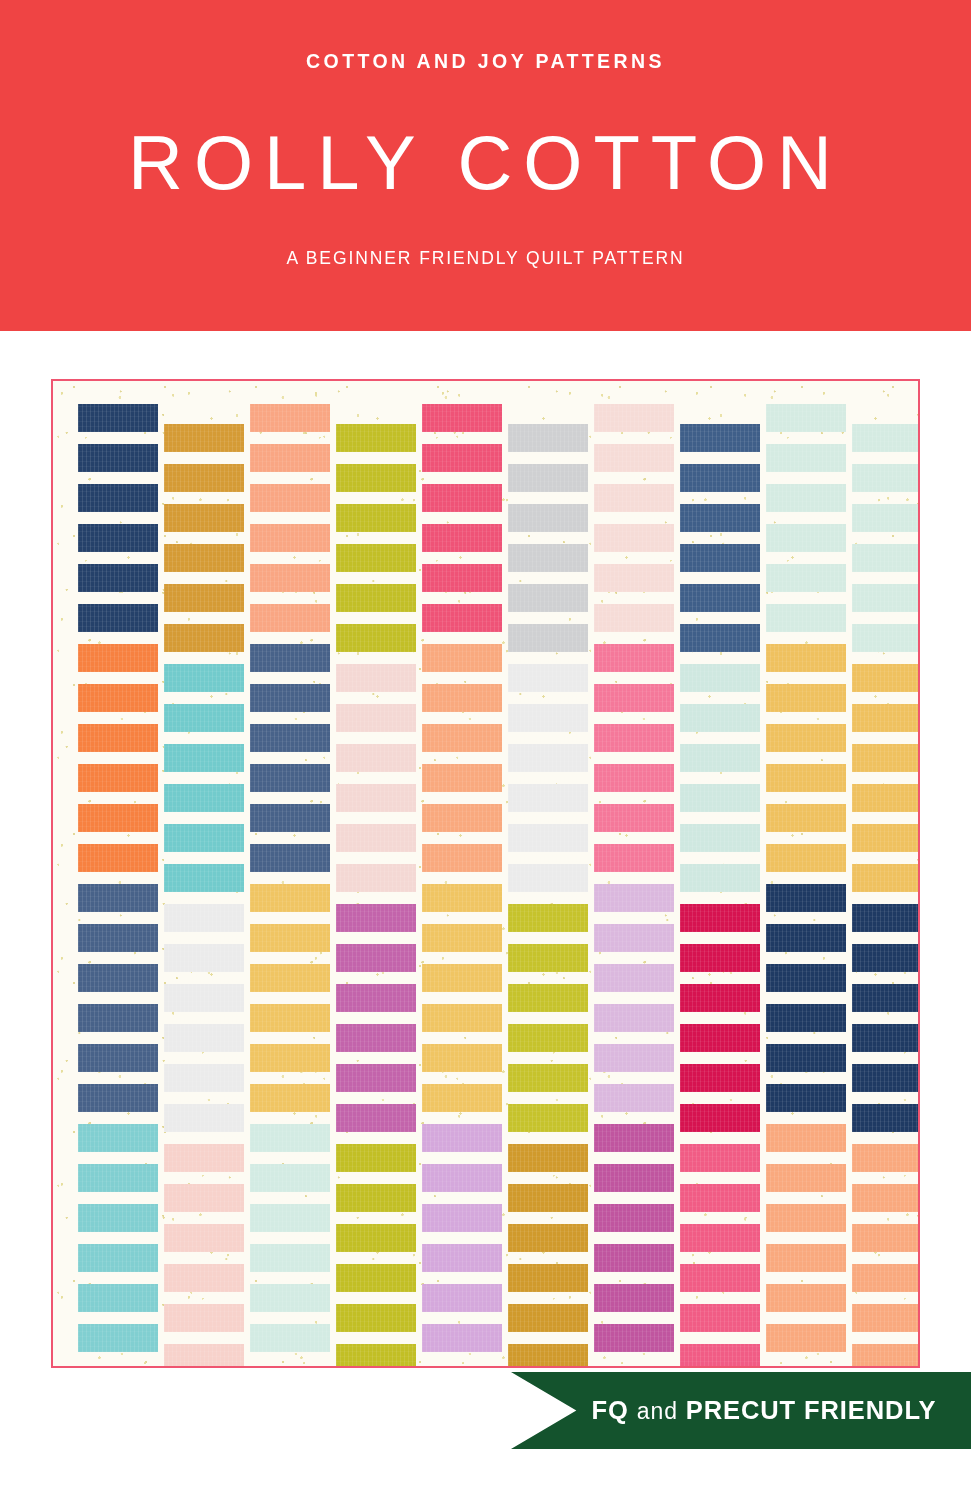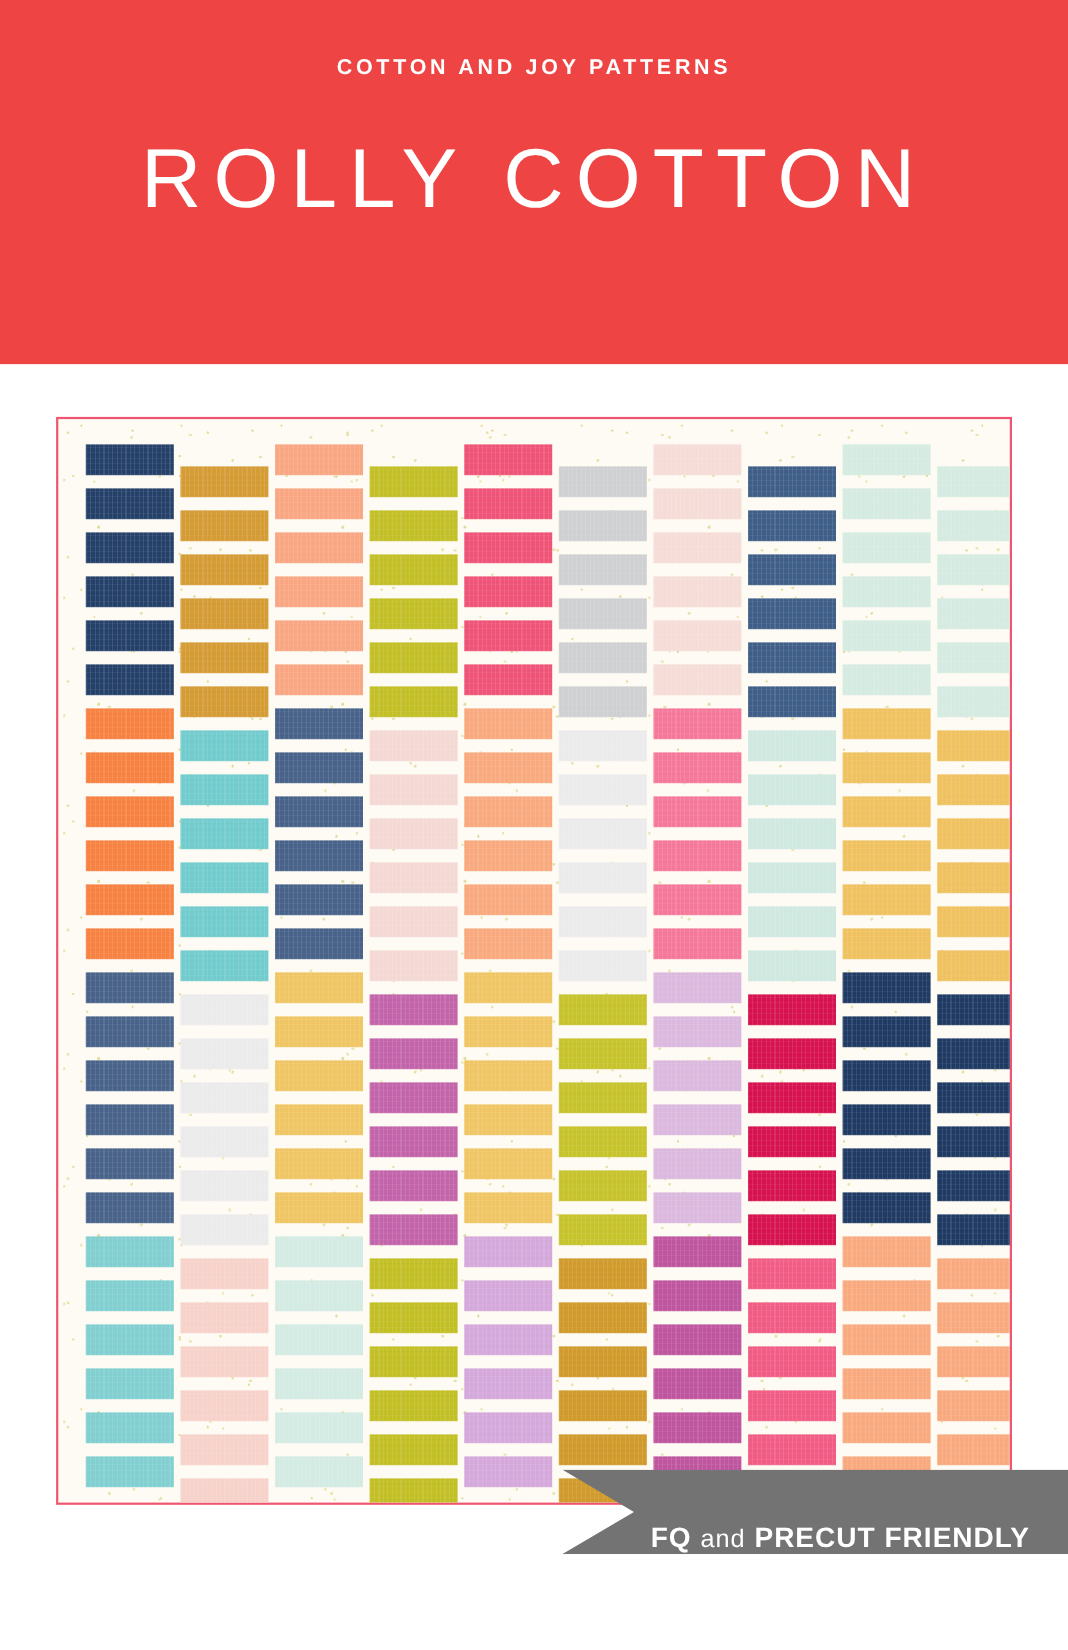--- a/index.html
+++ b/index.html
@@ -119,45 +119,46 @@
     background-image:
       repeating-linear-gradient(90deg, rgba(255,255,255,0.14) 0 1px, transparent 1px 4px),
       repeating-linear-gradient(0deg, rgba(255,255,255,0.07) 0 1px, transparent 1px 5px);
     opacity: 0.75;
   }
 
   
   #ribbon {
     position: absolute;
     left: 511px;
-    top: 1336px;
+    top: 1372px;
     width: 460px;
     height: 77px;
-    background: #737373;
+    background: #14532d;
     clip-path: polygon(0% 0%, 100% 0%, 100% 100%, 0% 100%, 14.2% 50%);
     display: flex;
-    align-items: flex-end;
+    align-items: center;
     justify-content: center;
   }
   #ribbon-text {
     color: #ffffff;
     font-size: 25.5px;
     letter-spacing: 0.9px;
     white-space: nowrap;
     margin-left: 46px;
   }
   .ribbon-strong { font-weight: bold; }
   .ribbon-light  { font-weight: normal; font-size: 23px; }
 </style>
 </head>
 <body>
 
 <div id="header-band">
   <div id="brand-line">COTTON AND JOY PATTERNS</div>
   <div id="pattern-title">ROLLY COTTON</div>
+  <div id="tagline">A BEGINNER FRIENDLY QUILT PATTERN</div>
 </div>
 
 <div id="quilt-frame">
   <div id="quilt-speckle"></div>
   <div id="quilt-columns">
       <div class="quilt-column" style="left: 25px;">
         <div class="quilt-block" style="top: 23px; background: rgb(37, 65, 106);"></div>
         <div class="quilt-block" style="top: 63px; background: rgb(37, 65, 106);"></div>
         <div class="quilt-block" style="top: 103px; background: rgb(37, 65, 106);"></div>
         <div class="quilt-block" style="top: 143px; background: rgb(37, 65, 106);"></div>

